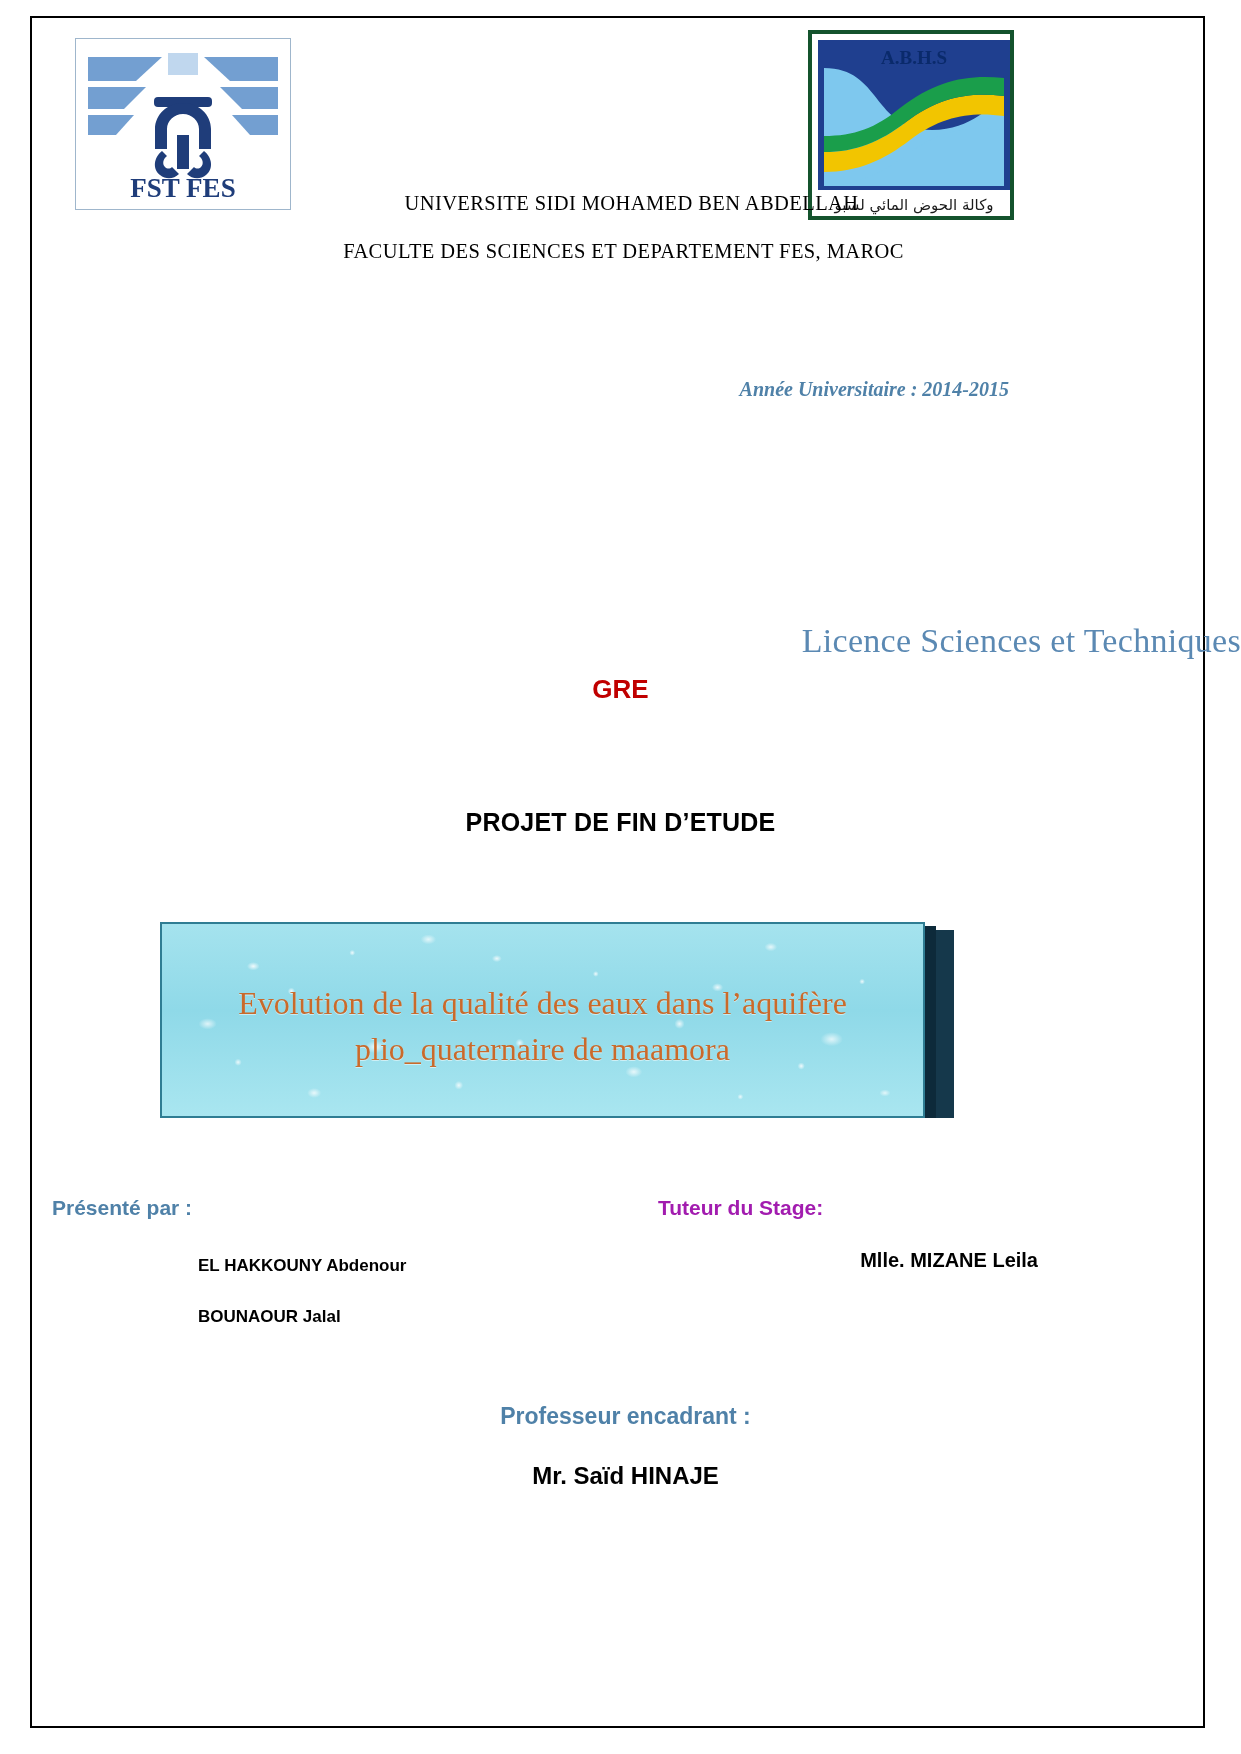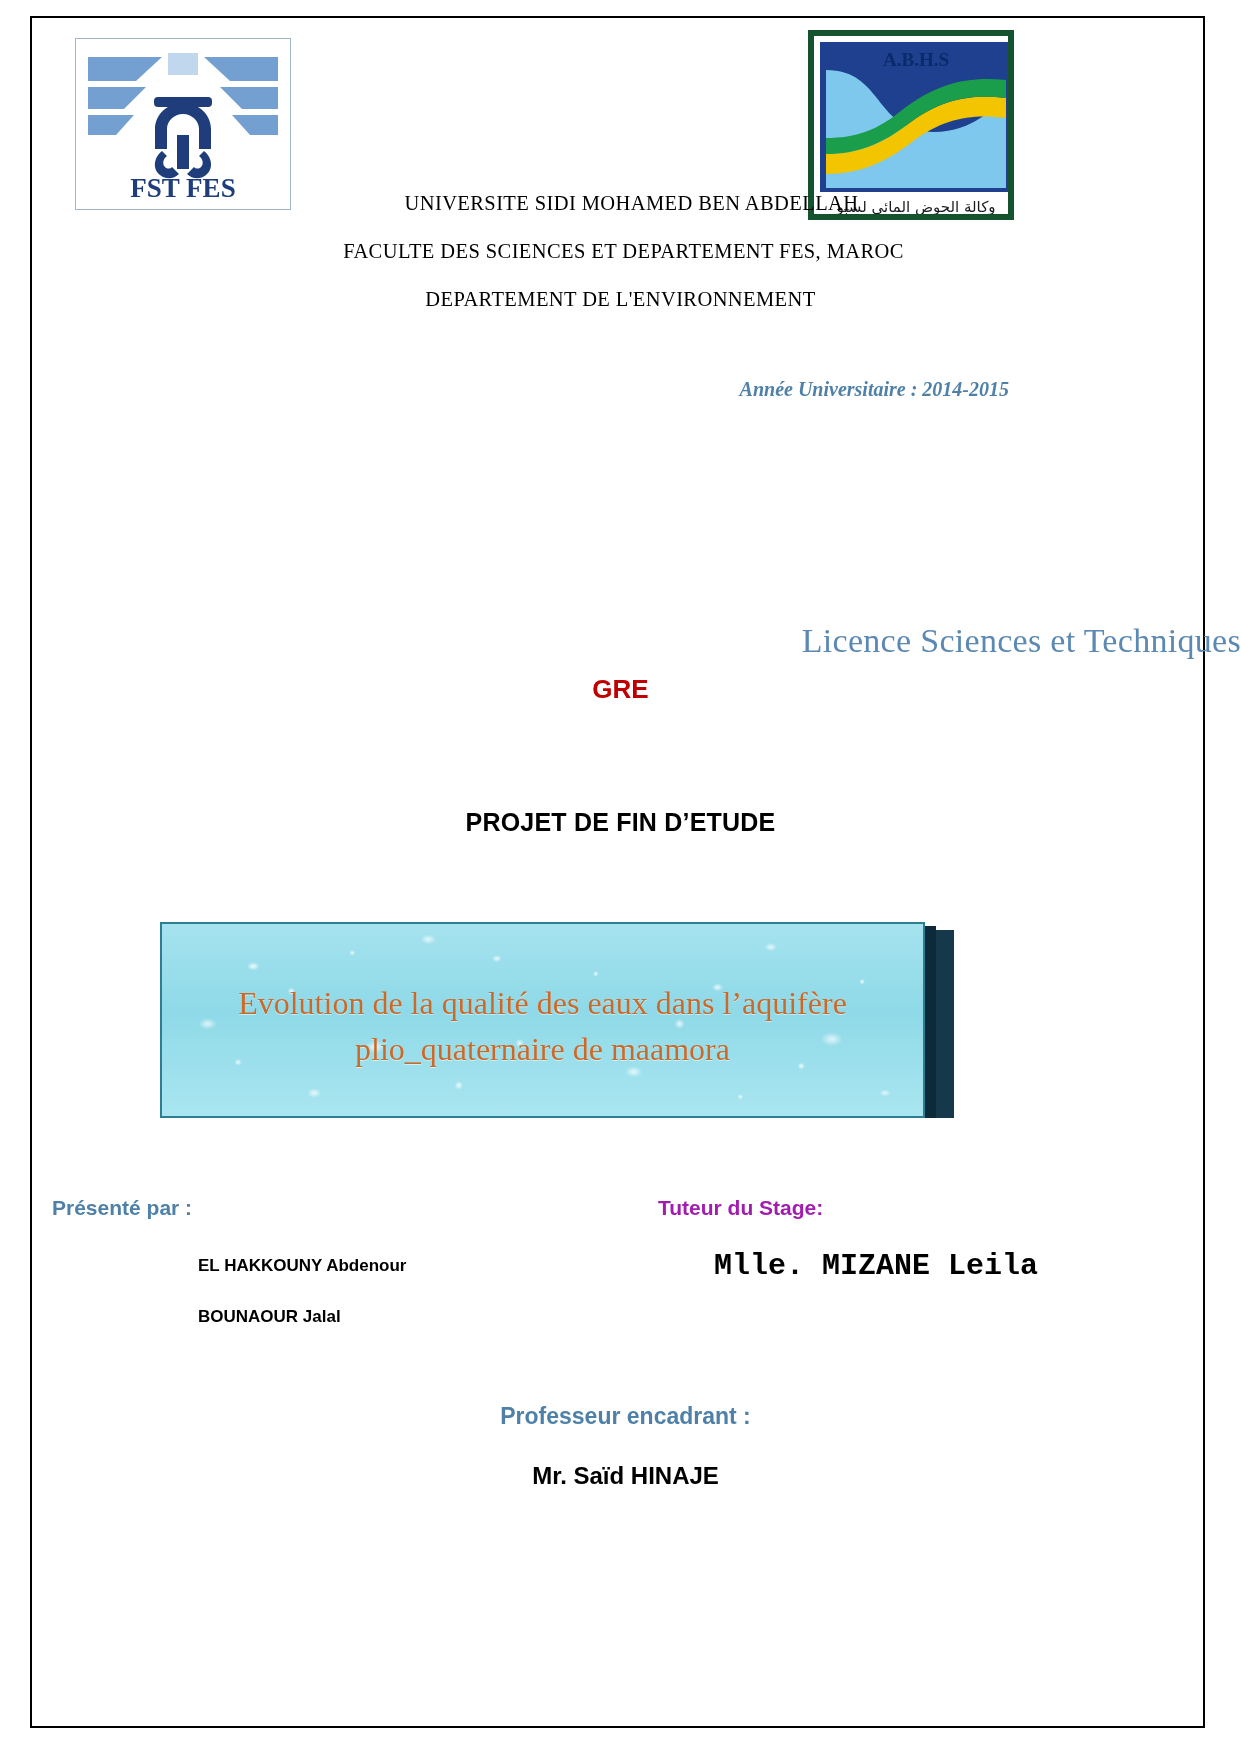--- a/index.html
+++ b/index.html
@@ -39,21 +39,21 @@
     box-sizing: border-box;
     background: #ffffff;
     overflow: hidden;
   }
   .logo-abhs {
     position: absolute;
     left: 808px;
     top: 30px;
     width: 206px;
     height: 190px;
-    border: 6px solid #14532d;
+    border: 4px solid #14532d;
     box-sizing: border-box;
     overflow: hidden;
     background: #ffffff;
   }
 
   
   .univ-lines {
     position: absolute;
     left: 0;
     top: 192px;
@@ -225,22 +225,22 @@
     font-weight: bold;
     color: #000000;
   }
   .student.s1 { top: 1256px; }
   .student.s2 { top: 1307px; }
 
   .tutor-name {
     position: absolute;
     right: 203px;
     top: 1249px;
-    font-family: Liberation Mono, monospace;
-    font-size: 30px;
+    font-family: Liberation Sans, sans-serif;
+    font-size: 20px;
     font-weight: bold;
     color: #000000;
     white-space: nowrap;
   }
 
   .label-prof {
     position: absolute;
     left: 0;
     top: 1403px;
     width: 1241px;
@@ -309,21 +309,20 @@
       <path d="M12 138 C46 138 72 126 98 106 C132 80 162 78 192 82 L192 62 C158 58 128 62 94 88 C68 108 44 118 12 118 Z" fill="#f2c500"></path>
       <path d="M12 118 C44 118 68 108 94 88 C128 62 158 58 192 62 L192 44 C156 40 124 46 88 74 C64 94 42 102 12 102 Z" fill="#1a9e4b"></path>
       <text x="102" y="30" text-anchor="middle" font-family="Liberation Serif, serif" font-size="19" font-weight="bold" fill="#0a2a6b">A.B.H.S</text>
       <text x="102" y="176" text-anchor="middle" font-family="DejaVu Sans, sans-serif" font-size="15" fill="#1a1a1a">وكالة الحوض المائي لسبو</text>
     </svg>
   </div>
 
   <div class="univ-lines">
     <div class="univ-line l1">UNIVERSITE SIDI MOHAMED BEN ABDELLAH</div>
     <div class="univ-line l2">FACULTE DES SCIENCES ET DEPARTEMENT FES, MAROC</div>
-    <div class="univ-line l3">DEPARTEMENT DE L'ENVIRONNEMENT</div>
   </div>
 
   <div class="annee">Année Universitaire : 2014-2015</div>
 
   <div class="degree">Licence Sciences et Techniques</div>
   <div class="degree-sub">GRE</div>
 
   <div class="pfe">PROJET DE FIN D’ETUDE</div>
 
   <div class="banner-wrap">

